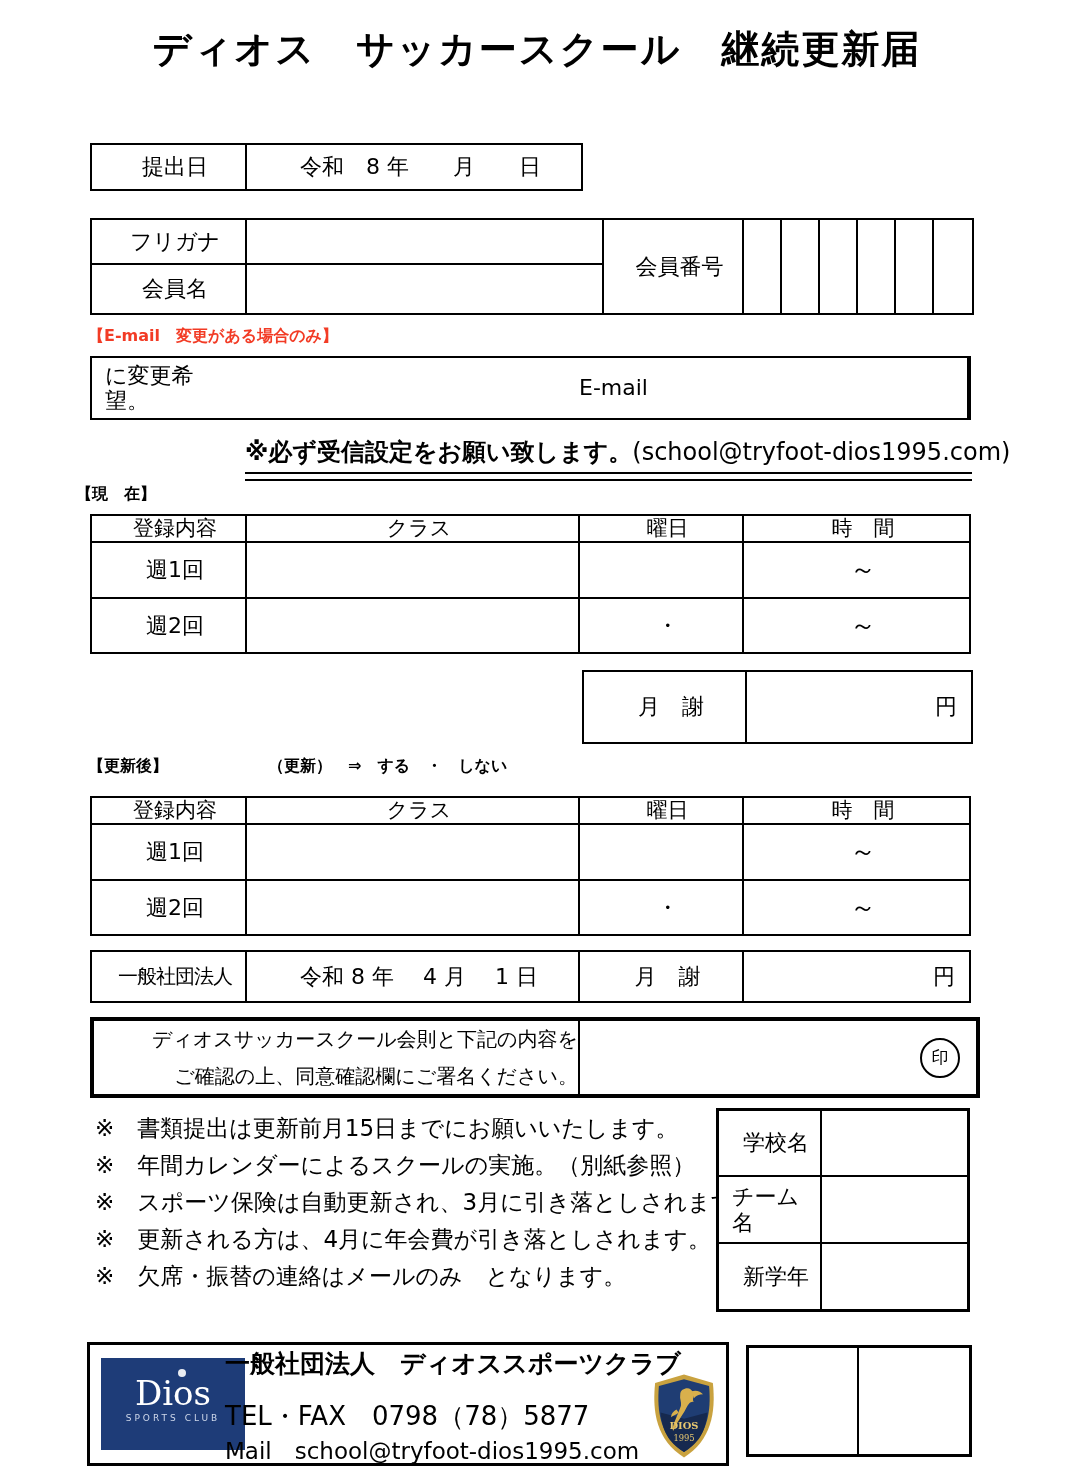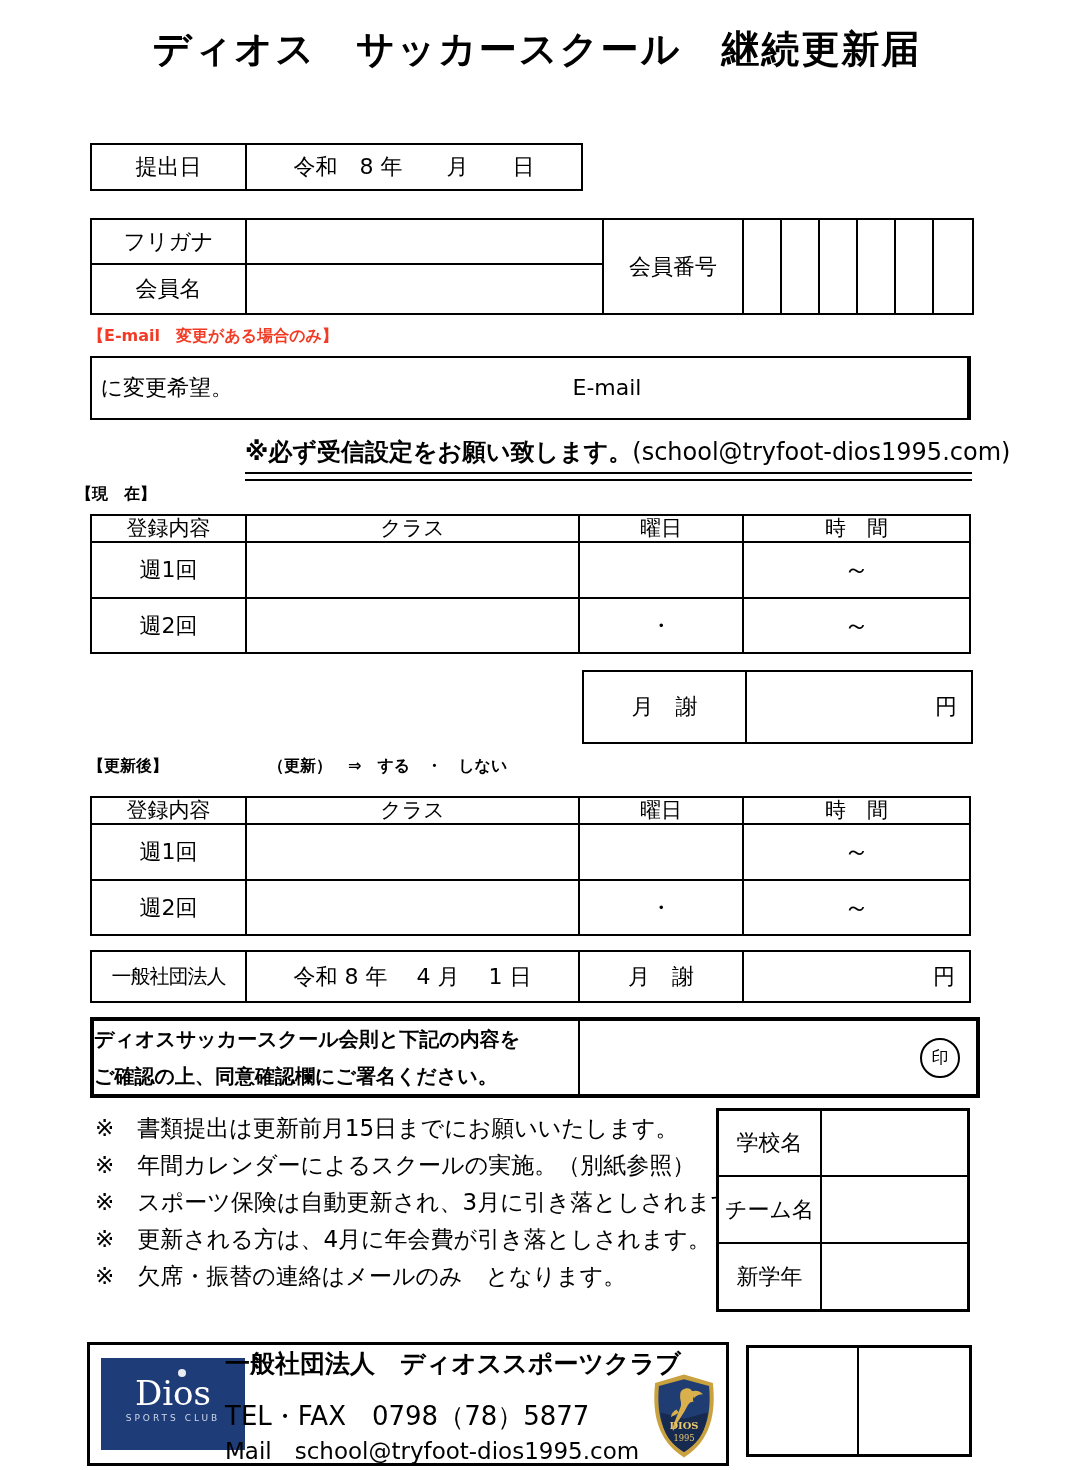--- a/index.html
+++ b/index.html
@@ -1,34 +1,34 @@
 <!DOCTYPE html>
 <html><head>
 <meta charset="utf-8">
 <style>
   html,body{margin:0;padding:0;background:#fff;}
   body{font-family:"DejaVu Sans","Liberation Sans",sans-serif;color:#000;}
   .page{position:relative;width:1074px;height:1470px;background:#fff;overflow:hidden;}
   .tbl{position:absolute;display:grid;border:2.5px solid #000;box-sizing:border-box;background:#fff;}
-  .cell{display:flex;align-items:center;justify-content:center;box-sizing:border-box;font-size:22px;line-height:1.15;}
+  .cell{display:flex;align-items:center;justify-content:center;box-sizing:border-box;font-size:22px;line-height:1.15;padding-left:13px;}
   .bR{border-right:2px solid #000;}
   .bB{border-bottom:2px solid #000;}
   .rs2{grid-row:1/3;}
   .right{justify-content:flex-end;padding-right:14px;}
   .title{position:absolute;left:0;top:24px;width:100%;text-align:center;font-size:38px;font-weight:bold;letter-spacing:2px;}
   .sec{position:absolute;font-size:16px;font-weight:bold;}
   .red{color:#F23B25;}
   .tilde{font-size:26px;}
   .hdr{font-size:21px;}
   .note-line{position:absolute;left:245px;top:436px;width:727px;text-align:center;white-space:nowrap;}
   .note-main{font-size:24px;font-weight:bold;}
   .note-sub{font-size:24px;text-align:center;}
   .dblrule{position:absolute;left:245px;top:472px;width:727px;height:5px;border-top:2.5px solid #000;border-bottom:2px solid #000;}
   .agr{position:absolute;left:90px;top:1017px;width:882px;height:73px;border:4px solid #000;display:grid;grid-template-columns:486px 1fr;background:#fff;}
-  .agr-left{border-right:2.5px solid #000;display:flex;flex-direction:column;align-items:flex-start;justify-content:center;font-size:20px;font-weight:700;line-height:27px;gap:10px;}
+  .agr-left{border-right:2.5px solid #000;display:flex;flex-direction:column;align-items:flex-end;justify-content:center;font-size:20px;font-weight:400;line-height:27px;gap:10px;}
   .agr-right{position:relative;}
   .seal{position:absolute;right:16px;top:50%;transform:translateY(-50%);width:36px;height:36px;border:2px solid #000;border-radius:50%;display:flex;align-items:center;justify-content:center;font-size:17px;}
   .notes{position:absolute;left:95px;top:1110px;width:625px;font-size:23px;line-height:37px;white-space:nowrap;}
   .footer-box{position:absolute;left:87px;top:1342px;width:636px;height:118px;border:3px solid #000;background:#fff;}
   .logo-box{position:absolute;left:11px;top:13px;width:144px;height:92px;background:#1E3C78;color:#fff;text-align:center;}
   .logo-word{font-family:"DejaVu Serif","Liberation Serif",serif;font-size:34px;margin-top:18px;position:relative;display:inline-block;line-height:1;}
   .ball{position:absolute;left:57%;top:-7px;width:8px;height:8px;border-radius:50%;background:#fff;opacity:.9;}
   .logo-sub{font-size:9px;letter-spacing:3px;color:#cfd8ea;margin-top:3px;}
   .ftxt{position:absolute;left:135px;top:2px;width:430px;}
   .ftxt .l1{font-size:25px;font-weight:bold;white-space:nowrap;}

